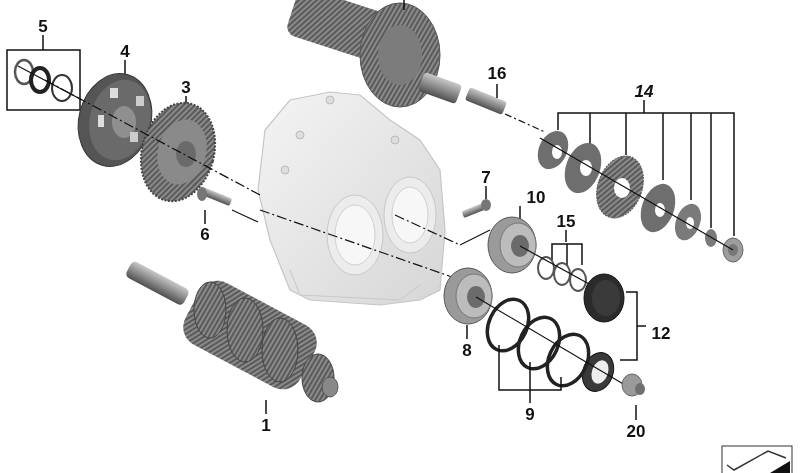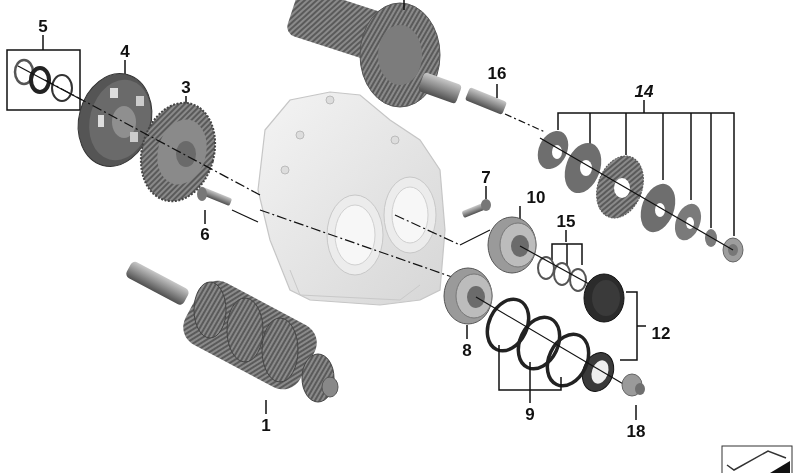--- a/index.html
+++ b/index.html
@@ -199,15 +199,15 @@
 <div class="callout" style="left:186px;top:87px;">3</div>
 <div class="callout" style="left:125px;top:51px;">4</div>
 <div class="callout" style="left:43px;top:26px;">5</div>
 <div class="callout" style="left:205px;top:234px;">6</div>
 <div class="callout" style="left:486px;top:177px;">7</div>
 <div class="callout" style="left:467px;top:350px;">8</div>
 <div class="callout" style="left:530px;top:414px;">9</div>
 <div class="callout" style="left:536px;top:197px;">10</div>
 <div class="callout" style="left:566px;top:221px;">15</div>
 <div class="callout" style="left:661px;top:333px;">12</div>
-<div class="callout" style="left:636px;top:431px;">18</div>
+<div class="callout" style="left:636px;top:431px;">20</div>
 <div class="callout" style="left:644px;top:91px;font-style:italic;">14</div>
 <div class="callout" style="left:497px;top:73px;">16</div>
 
 </body></html>

